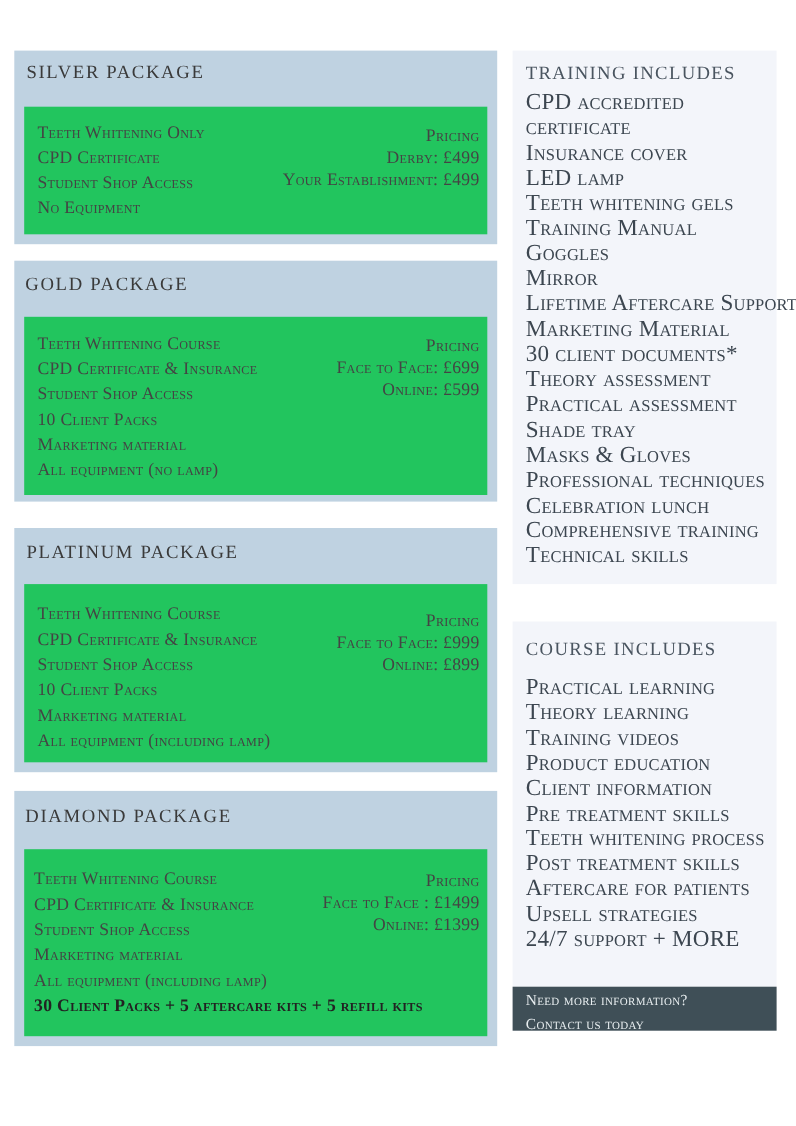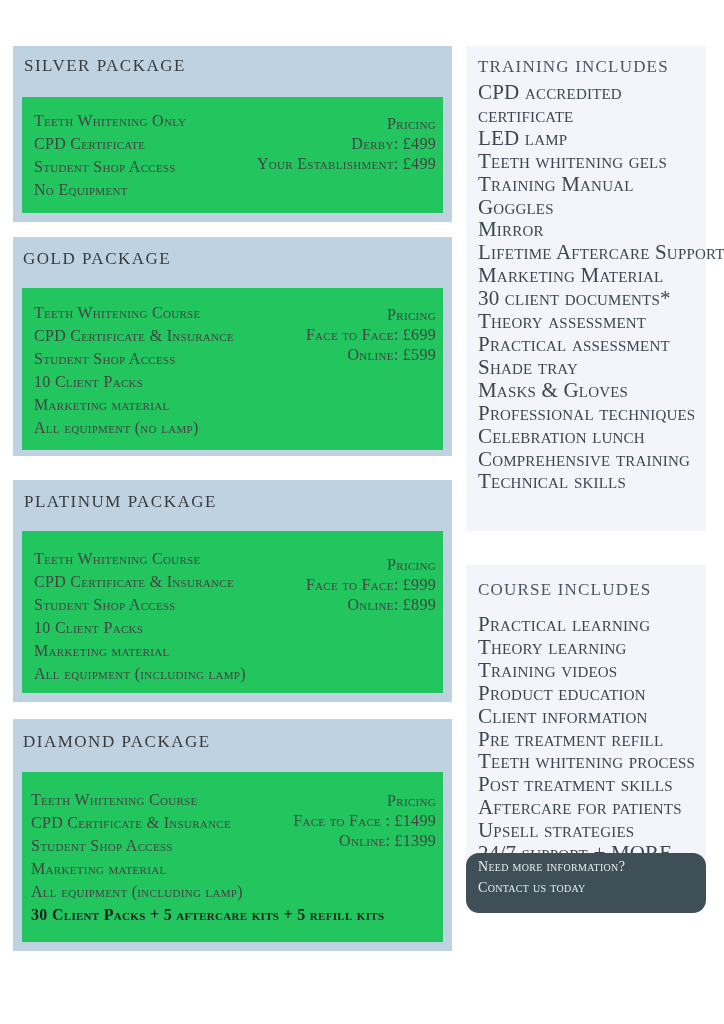--- a/index.html
+++ b/index.html
@@ -31,21 +31,21 @@
     position: absolute; left: 466px; width: 240px; background: #f3f5fa;
   }
   .side-title {
     position: absolute; left: 12px; font-size: 17px; letter-spacing: 1.2px; color: #4a5560; text-transform: uppercase;
   }
   .side-list { position: absolute; left: 12px; margin: 0; padding: 0; list-style: none; }
   .side-list li {
     font-variant: small-caps; font-size: 21px; line-height: 22.9px; color: #3c4650; white-space: nowrap; letter-spacing: 0.2px;
   }
   .contact {
-    position: absolute; left: 466px; top: 853px; width: 240px; height: 60px; background: #3f4f57; border-radius: 13px;
+    position: absolute; left: 466px; top: 897px; width: 240px; height: 40px; background: #3f4f57;
   }
   .contact div {
     position: absolute; left: 12px; font-variant: small-caps; font-size: 14px; color: #e8eef0; letter-spacing: 0.3px; white-space: nowrap;
   }
 </style>
 </head>
 <body>
 
 <div class="pkg" style="top:46px;height:176px;">
   <div class="pkg-title" style="top:10px;">SILVER PACKAGE</div>
@@ -119,20 +119,21 @@
       <div>Online: £1399</div>
     </div>
   </div>
 </div>
 
 <div class="side" style="top:46px;height:485px;">
   <div class="side-title" style="top:11px;">TRAINING INCLUDES</div>
   <ul class="side-list" style="top:35px;">
     <li>CPD accredited</li>
     <li>certificate</li>
+    <li>Insurance cover</li>
     <li>LED lamp</li>
     <li>Teeth whitening gels</li>
     <li>Training Manual</li>
     <li>Goggles</li>
     <li>Mirror</li>
     <li>Lifetime Aftercare Support</li>
     <li>Marketing Material</li>
     <li>30 client documents*</li>
     <li>Theory assessment</li>
     <li>Practical assessment</li>
@@ -146,21 +147,21 @@
 </div>
 
 <div class="side" style="top:565px;height:332px;">
   <div class="side-title" style="top:15px;">COURSE INCLUDES</div>
   <ul class="side-list" style="top:48px;">
     <li>Practical learning</li>
     <li>Theory learning</li>
     <li>Training videos</li>
     <li>Product education</li>
     <li>Client information</li>
-    <li> Pre treatment refill</li>
+    <li> Pre treatment skills</li>
     <li>Teeth whitening process</li>
     <li>Post treatment skills</li>
     <li>Aftercare for patients</li>
     <li>Upsell strategies</li>
     <li>24/7 support + MORE</li>
   </ul>
 </div>
 
 <div class="contact">
   <div style="top:6px;">Need more information?</div>

